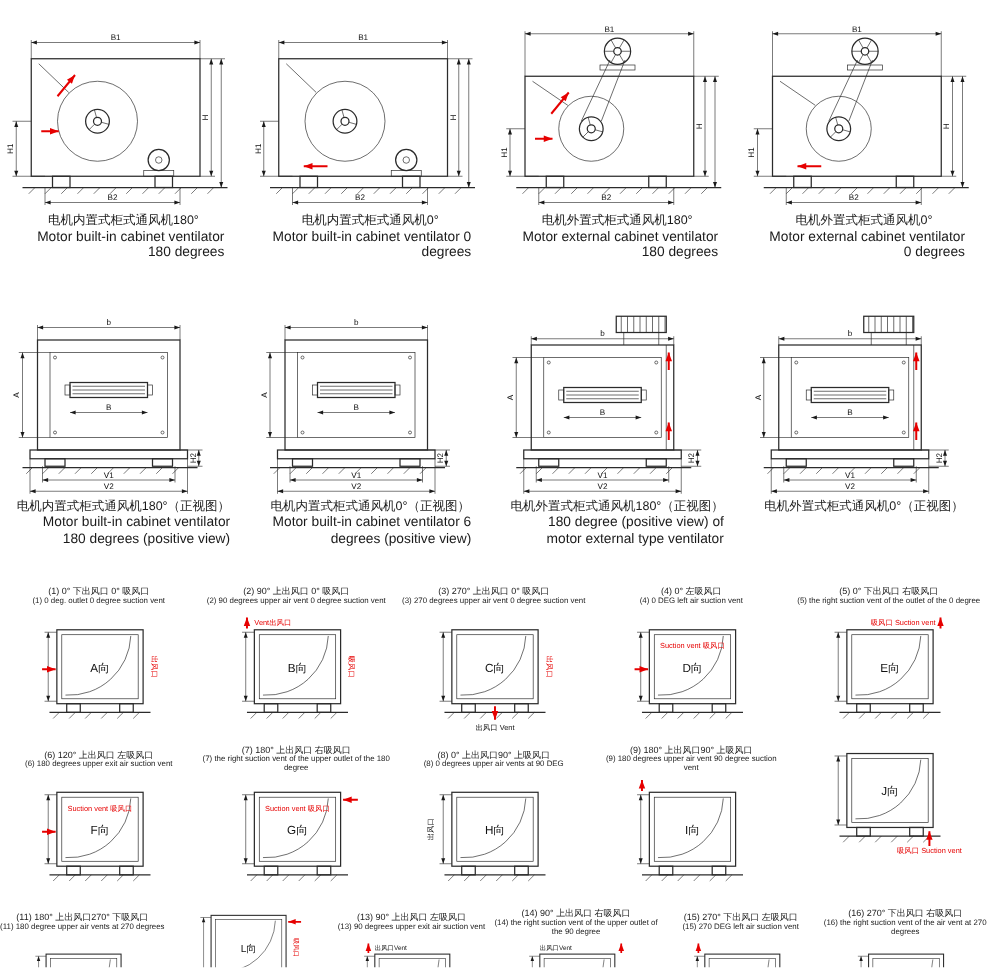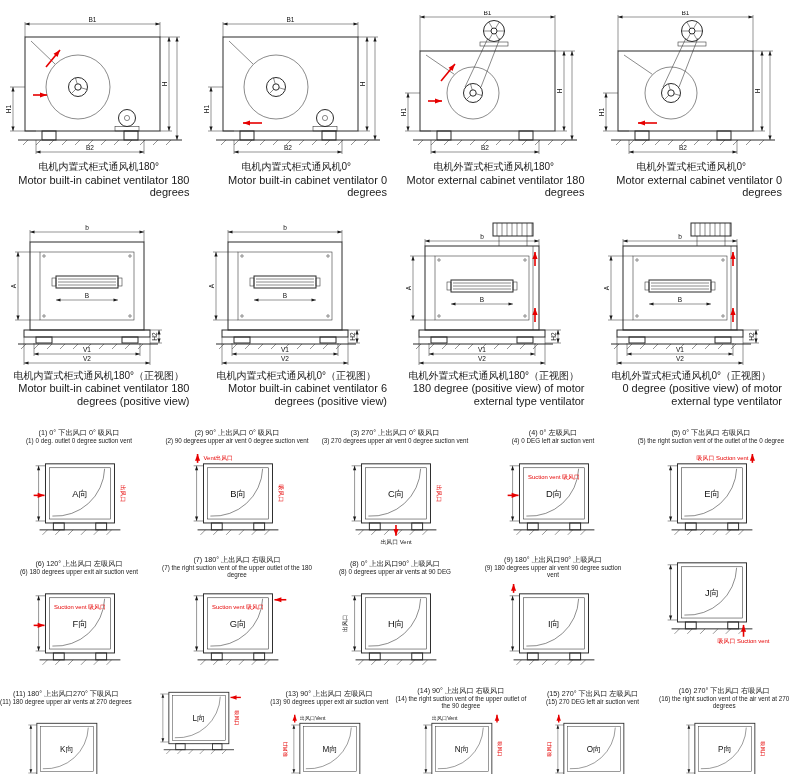--- a/index.html
+++ b/index.html
@@ -1,20 +1,20 @@
 <!DOCTYPE html>
 <html><head>
 <meta charset="utf-8">
 <style>
   *{box-sizing:border-box}
   html,body{margin:0;padding:0;background:#fff}
   body{width:790px;font-family:"Liberation Sans","DejaVu Sans",sans-serif;color:#1a1a1a}
   .sheet{width:790px;height:774px;padding-top:3px;overflow:hidden;background:#fff}
   .frow{display:flex;justify-content:space-between;width:790px}
-  figure{margin:8px}
+  figure{margin:18px}
   .cell{flex:1 1 0;min-width:0;display:flex;flex-direction:column;align-items:center}
   .cap-cn{font-size:10px;line-height:1.25;text-align:center;white-space:nowrap}
   .cap-en{font-size:11px;line-height:1.15;text-align:right;max-width:192px}
   .row-front{margin-top:5px}
   .row-dir{margin-top:5px}
   .vcell{flex:1 1 0;min-width:0;display:flex;flex-direction:column;align-items:center}
   .scap{height:31px;display:flex;flex-direction:column;justify-content:center;align-items:center;overflow:visible}
   .s-cn{font-size:7.2px;line-height:1.25;text-align:center;white-space:nowrap}
   .s-en{font-size:6.3px;line-height:1.12;text-align:center;color:#222;max-width:150px}
   svg{display:block}
@@ -705,21 +705,20 @@
             <line x1="140" y1="46" x2="140" y2="32" stroke="#e60000" stroke-width="1.6"></line>
             <polygon points="0,0 -7,-2.6 -7,2.6" transform="translate(140 32) rotate(-90.0)" fill="#e60000"></polygon>
           </g>
           <g>
             <line x1="140" y1="102" x2="140" y2="88" stroke="#e60000" stroke-width="1.6"></line>
             <polygon points="0,0 -7,-2.6 -7,2.6" transform="translate(140 88) rotate(-90.0)" fill="#e60000"></polygon>
           </g>
         </svg>
         <figcaption>
           <div class="cap-cn">电机外置式柜式通风机0°（正视图）</div>
-          <div class="cap-en">0 degree (positive view) of motor external type ventilator</div>
         </figcaption>
       </figure>
     </section>
   <section class="frow row-dir" id="row-dir-1">
       <div class="vcell">
         <div class="scap">
           <div class="s-cn">(1) 0° 下出风口 0° 吸风口</div>
           <div class="s-en">(1) 0 deg. outlet 0 degree suction vent</div>
         </div>
         <svg viewBox="0 0 140 96" width="138">

